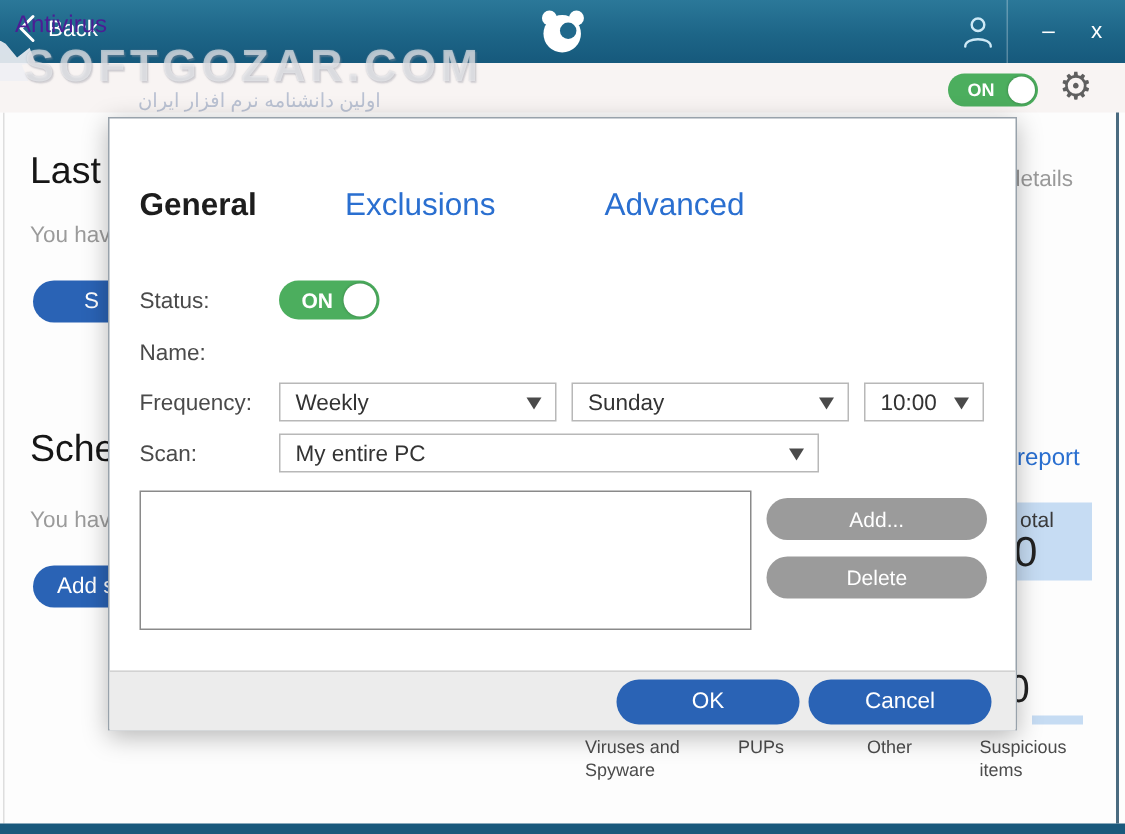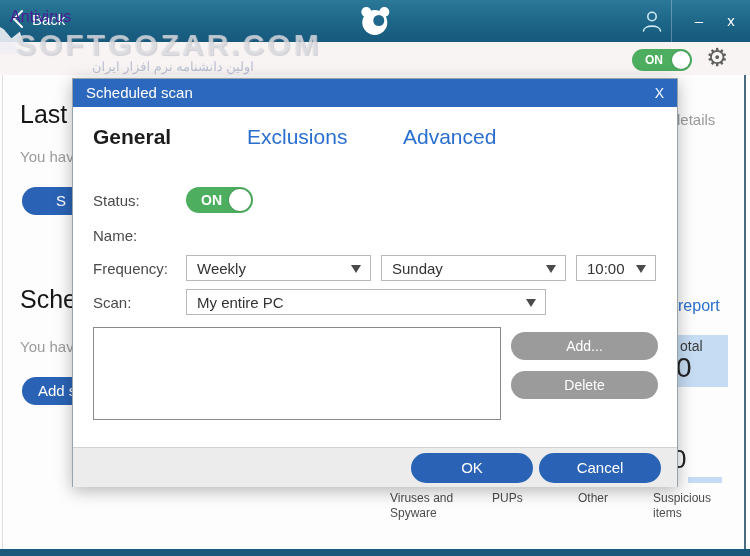--- a/index.html
+++ b/index.html
@@ -157,27 +157,23 @@
   <div class="col-label" style="left:390px;">Viruses and Spyware</div>
   <div class="col-label" style="left:492px;">PUPs</div>
   <div class="col-label" style="left:578px;">Other</div>
   <div class="col-label" style="left:653px; width:66px;">Suspicious items</div>
 
   <div class="edge-l"></div>
   <div class="edge-r"></div>
   <div class="edge-b"></div>
 
   <div class="dialog">
-    <div class="dlg-title">
-      <span class="t">Scheduled scan</span>
-      <span class="dlg-x">X</span>
-    </div>
 
     <div class="tab active" style="left:20px;">General</div>
-    <div class="tab idle" style="left:174px;">Exclusions</div>
+    <div class="tab idle" style="left:157px;">Exclusions</div>
     <div class="tab idle" style="left:330px;">Advanced</div>
 
     <div class="f-label" style="top:113px;">Status:</div>
     <div class="toggle st-toggle">
       <span class="tg-txt">ON</span>
       <span class="knob"></span>
     </div>
 
     <div class="f-label" style="top:148px;">Name:</div>
 

